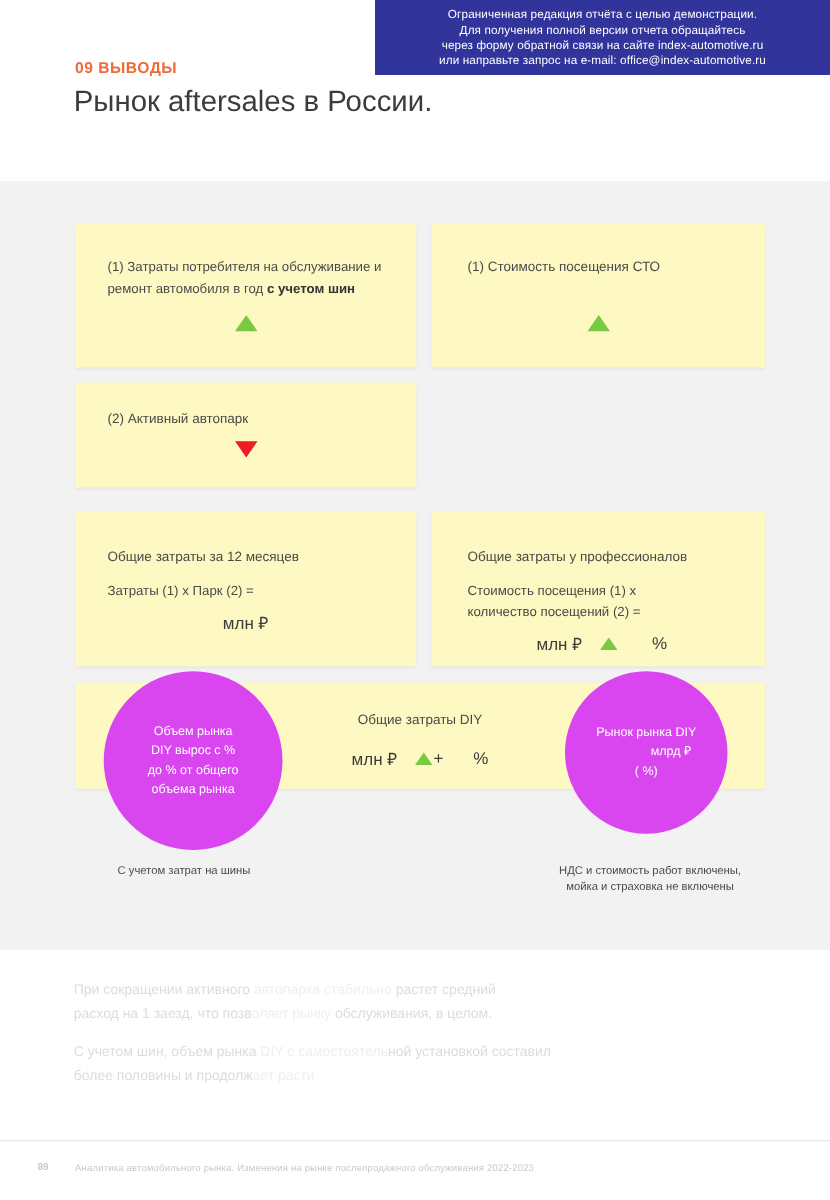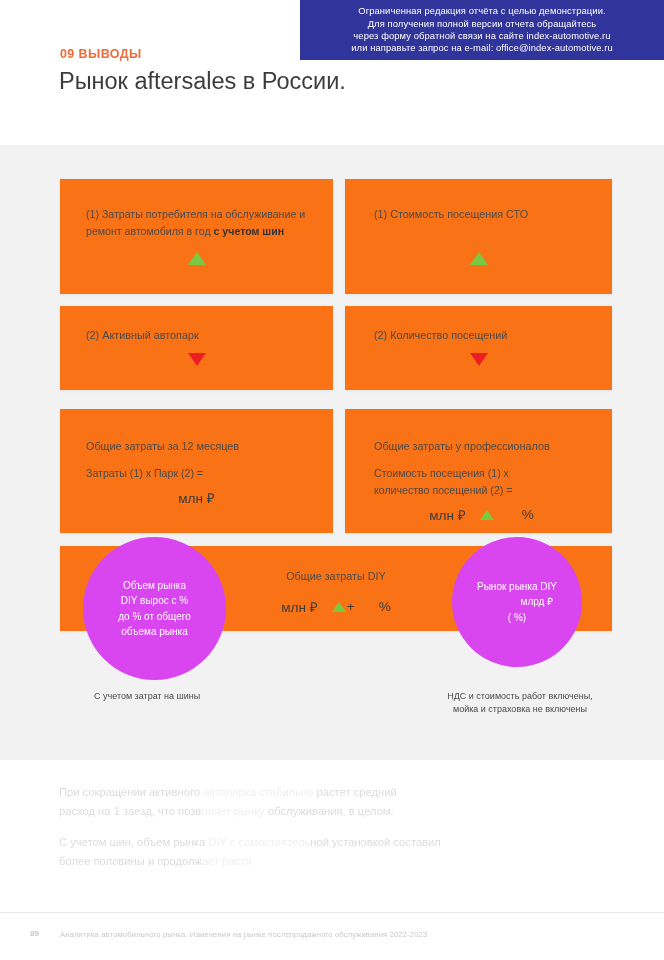--- a/index.html
+++ b/index.html
@@ -49,21 +49,21 @@
   
   #gray-panel {
     position: absolute; left: 0; top: 145px;
     width: 664px; height: 615px;
     background: #F2F2F3;
   }
 
   
   .card {
     position: absolute;
-    background: #f97316;
+    background: #fef9c3;
     box-shadow: 0 1px 3px rgba(0,0,0,.06);
   }
   .card-text {
     color: #4A4A4A;
     font-size: 10.6px;
     line-height: 17px;
   }
   .card-text b { font-weight: bold; color: #333; }
   .card-title {
     color: #4A4A4A;
@@ -229,24 +229,20 @@
   <div class="card" id="card-sto-price">
     <div class="card-title">(1) Стоимость посещения СТО</div>
     <div class="tri tri-up tri-center"></div>
   </div>
 
   <div class="card" id="card-active-fleet">
     <div class="card-title">(2) Активный автопарк</div>
     <div class="tri tri-down tri-center"></div>
   </div>
 
-  <div class="card" id="card-visit-count">
-    <div class="card-title">(2) Количество посещений</div>
-    <div class="tri tri-down tri-center"></div>
-  </div>
 
   <div class="card" id="card-total-12m">
     <div class="c3-head">Общие затраты за 12 месяцев</div>
     <div class="c3-formula">Затраты (1) x Парк (2) =</div>
     <div class="c3-value">
       <span class="val-blank"></span>
       <span>млн ₽</span>
     </div>
   </div>
 

